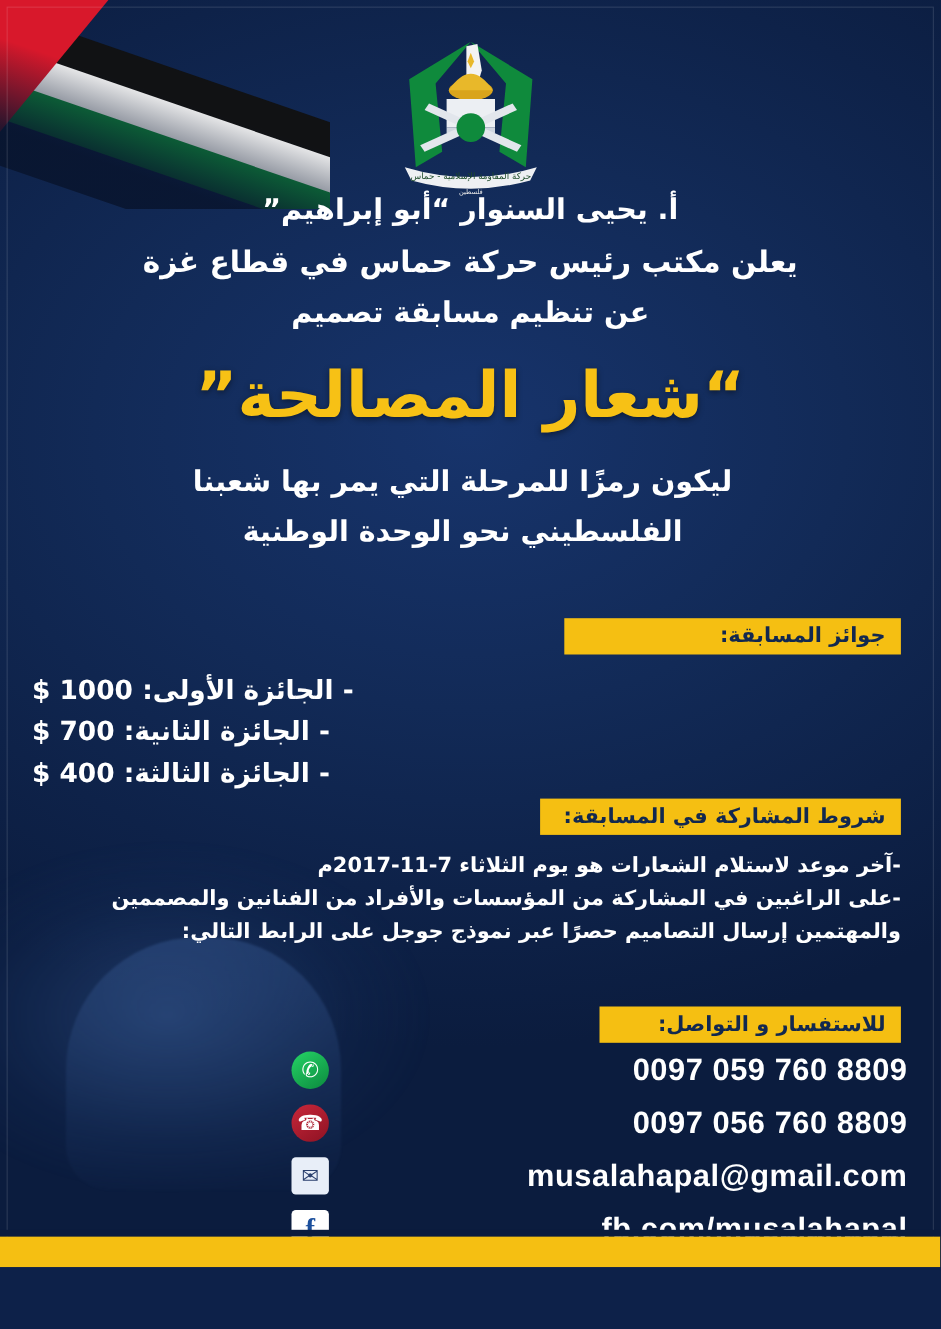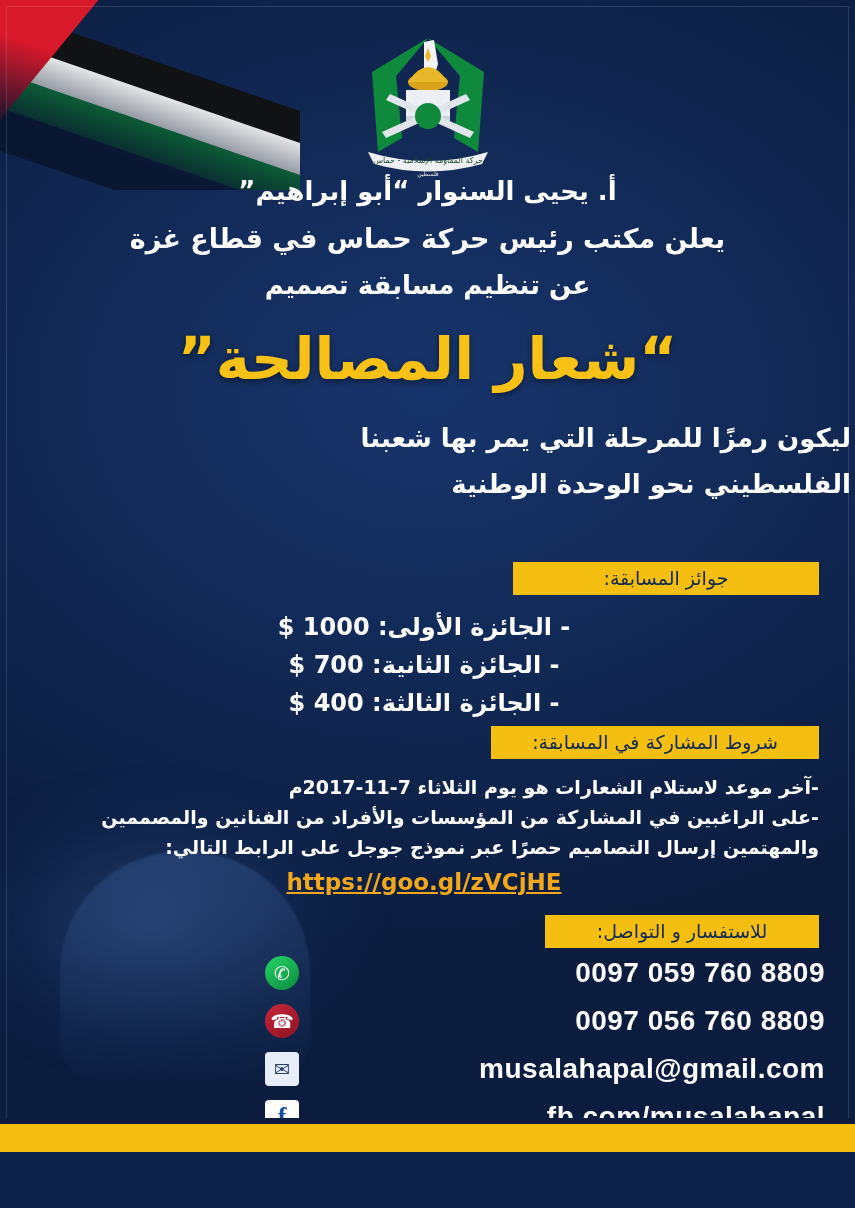--- a/index.html
+++ b/index.html
@@ -55,36 +55,36 @@
   .head-line.l2{font-size:26px;}
   .head-line.l3{font-size:26px;}
 
   .title{
     position:absolute;top:320px;left:0;right:0;text-align:center;
     color:#f7c115;font-size:58px;font-weight:bold;line-height:78px;
     text-shadow:0 2px 6px rgba(0,0,0,.45);
   }
 
   .sub-block{
-    position:absolute;top:415px;left:0;right:4px;color:#ffffff;
+    position:absolute;top:415px;left:0;right:14px;text-align:center;color:#ffffff;
   }
   .sub-line{font-size:26px;line-height:46px;font-weight:bold;}
 
   
   .sec-head{
     position:absolute;background:#f5bf12;color:#12284f;
-    font-size:19px;font-weight:normal;text-align:center;
+    font-size:19px;font-weight:bold;text-align:right;
     padding:6px 14px 7px;line-height:20px;
   }
   #prizes-head{top:562px;right:36px;width:278px;}
   #cond-head{top:726px;right:36px;width:300px;}
   #contact-head{top:915px;right:36px;width:246px;}
 
   .prizes{
-    position:absolute;top:608px;right:36px;width:790px;text-align:center;color:#fff;
+    position:absolute;top:608px;right:36px;width:790px;text-align:left;color:#fff;
   }
   .prize-line{font-size:24px;line-height:38px;font-weight:bold;}
 
   .conds{
     position:absolute;top:772px;right:36px;width:790px;text-align:right;color:#ffffff;
   }
   .cond-line{font-size:19px;line-height:30px;font-weight:bold;}
   .conds .link{display:block;text-align:center;color:#f3a81b;font-size:23px;
     line-height:40px;font-weight:bold;direction:ltr;}
 
@@ -171,21 +171,20 @@
     <div class="prize-line">- الجائزة الأولى: 1000 $</div>
     <div class="prize-line">- الجائزة الثانية: 700 $</div>
     <div class="prize-line">- الجائزة الثالثة: 400 $</div>
   </div>
 
   <div class="sec-head" id="cond-head">شروط المشاركة في المسابقة:</div>
   <div class="conds">
     <div class="cond-line">-آخر موعد لاستلام الشعارات هو يوم الثلاثاء 7-11-2017م</div>
     <div class="cond-line">-على الراغبين في المشاركة من المؤسسات والأفراد من الفنانين والمصممين</div>
     <div class="cond-line">والمهتمين إرسال التصاميم حصرًا عبر نموذج جوجل على الرابط التالي:</div>
-    <a class="link" href="#">https://goo.gl/zVCjHE</a>
   </div>
 
   <div class="sec-head" id="contact-head">للاستفسار و التواصل:</div>
   <div class="contacts">
     <div class="crow">
       <span class="cico ico-whatsapp">✆</span>
       <span class="cval">0097 059 760 8809</span>
     </div>
     <div class="crow">
       <span class="cico ico-viber">☎</span>

